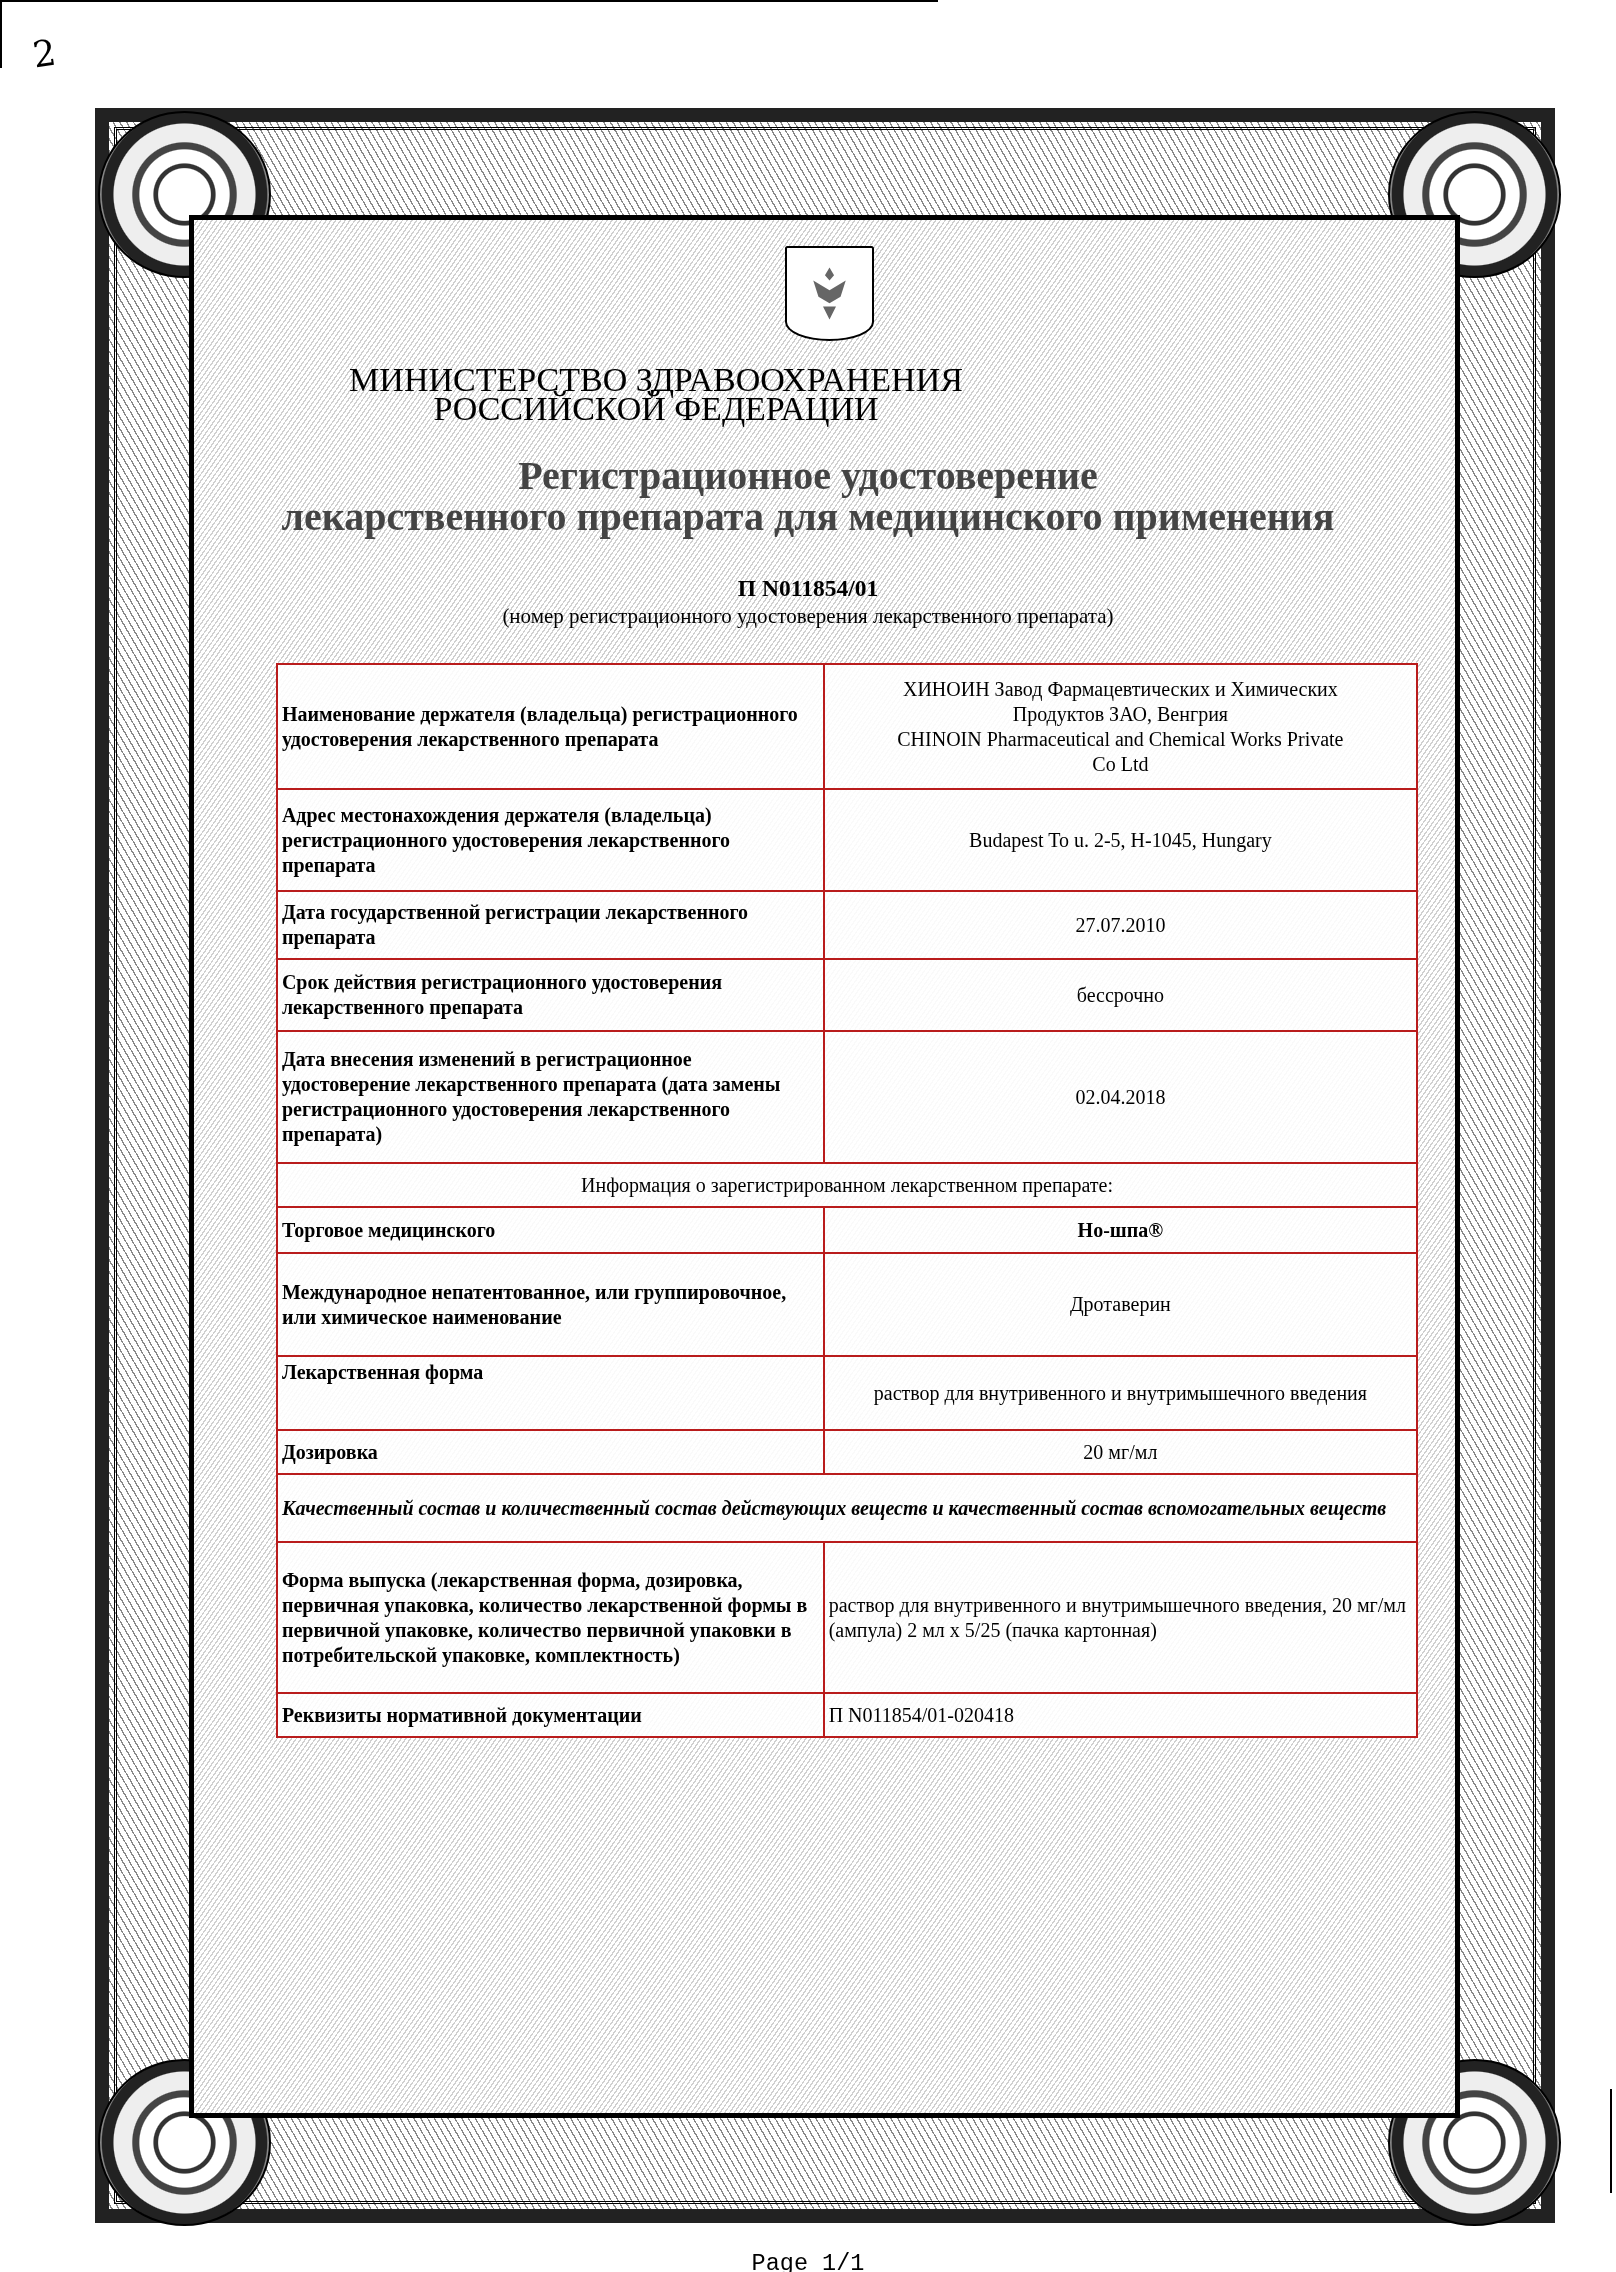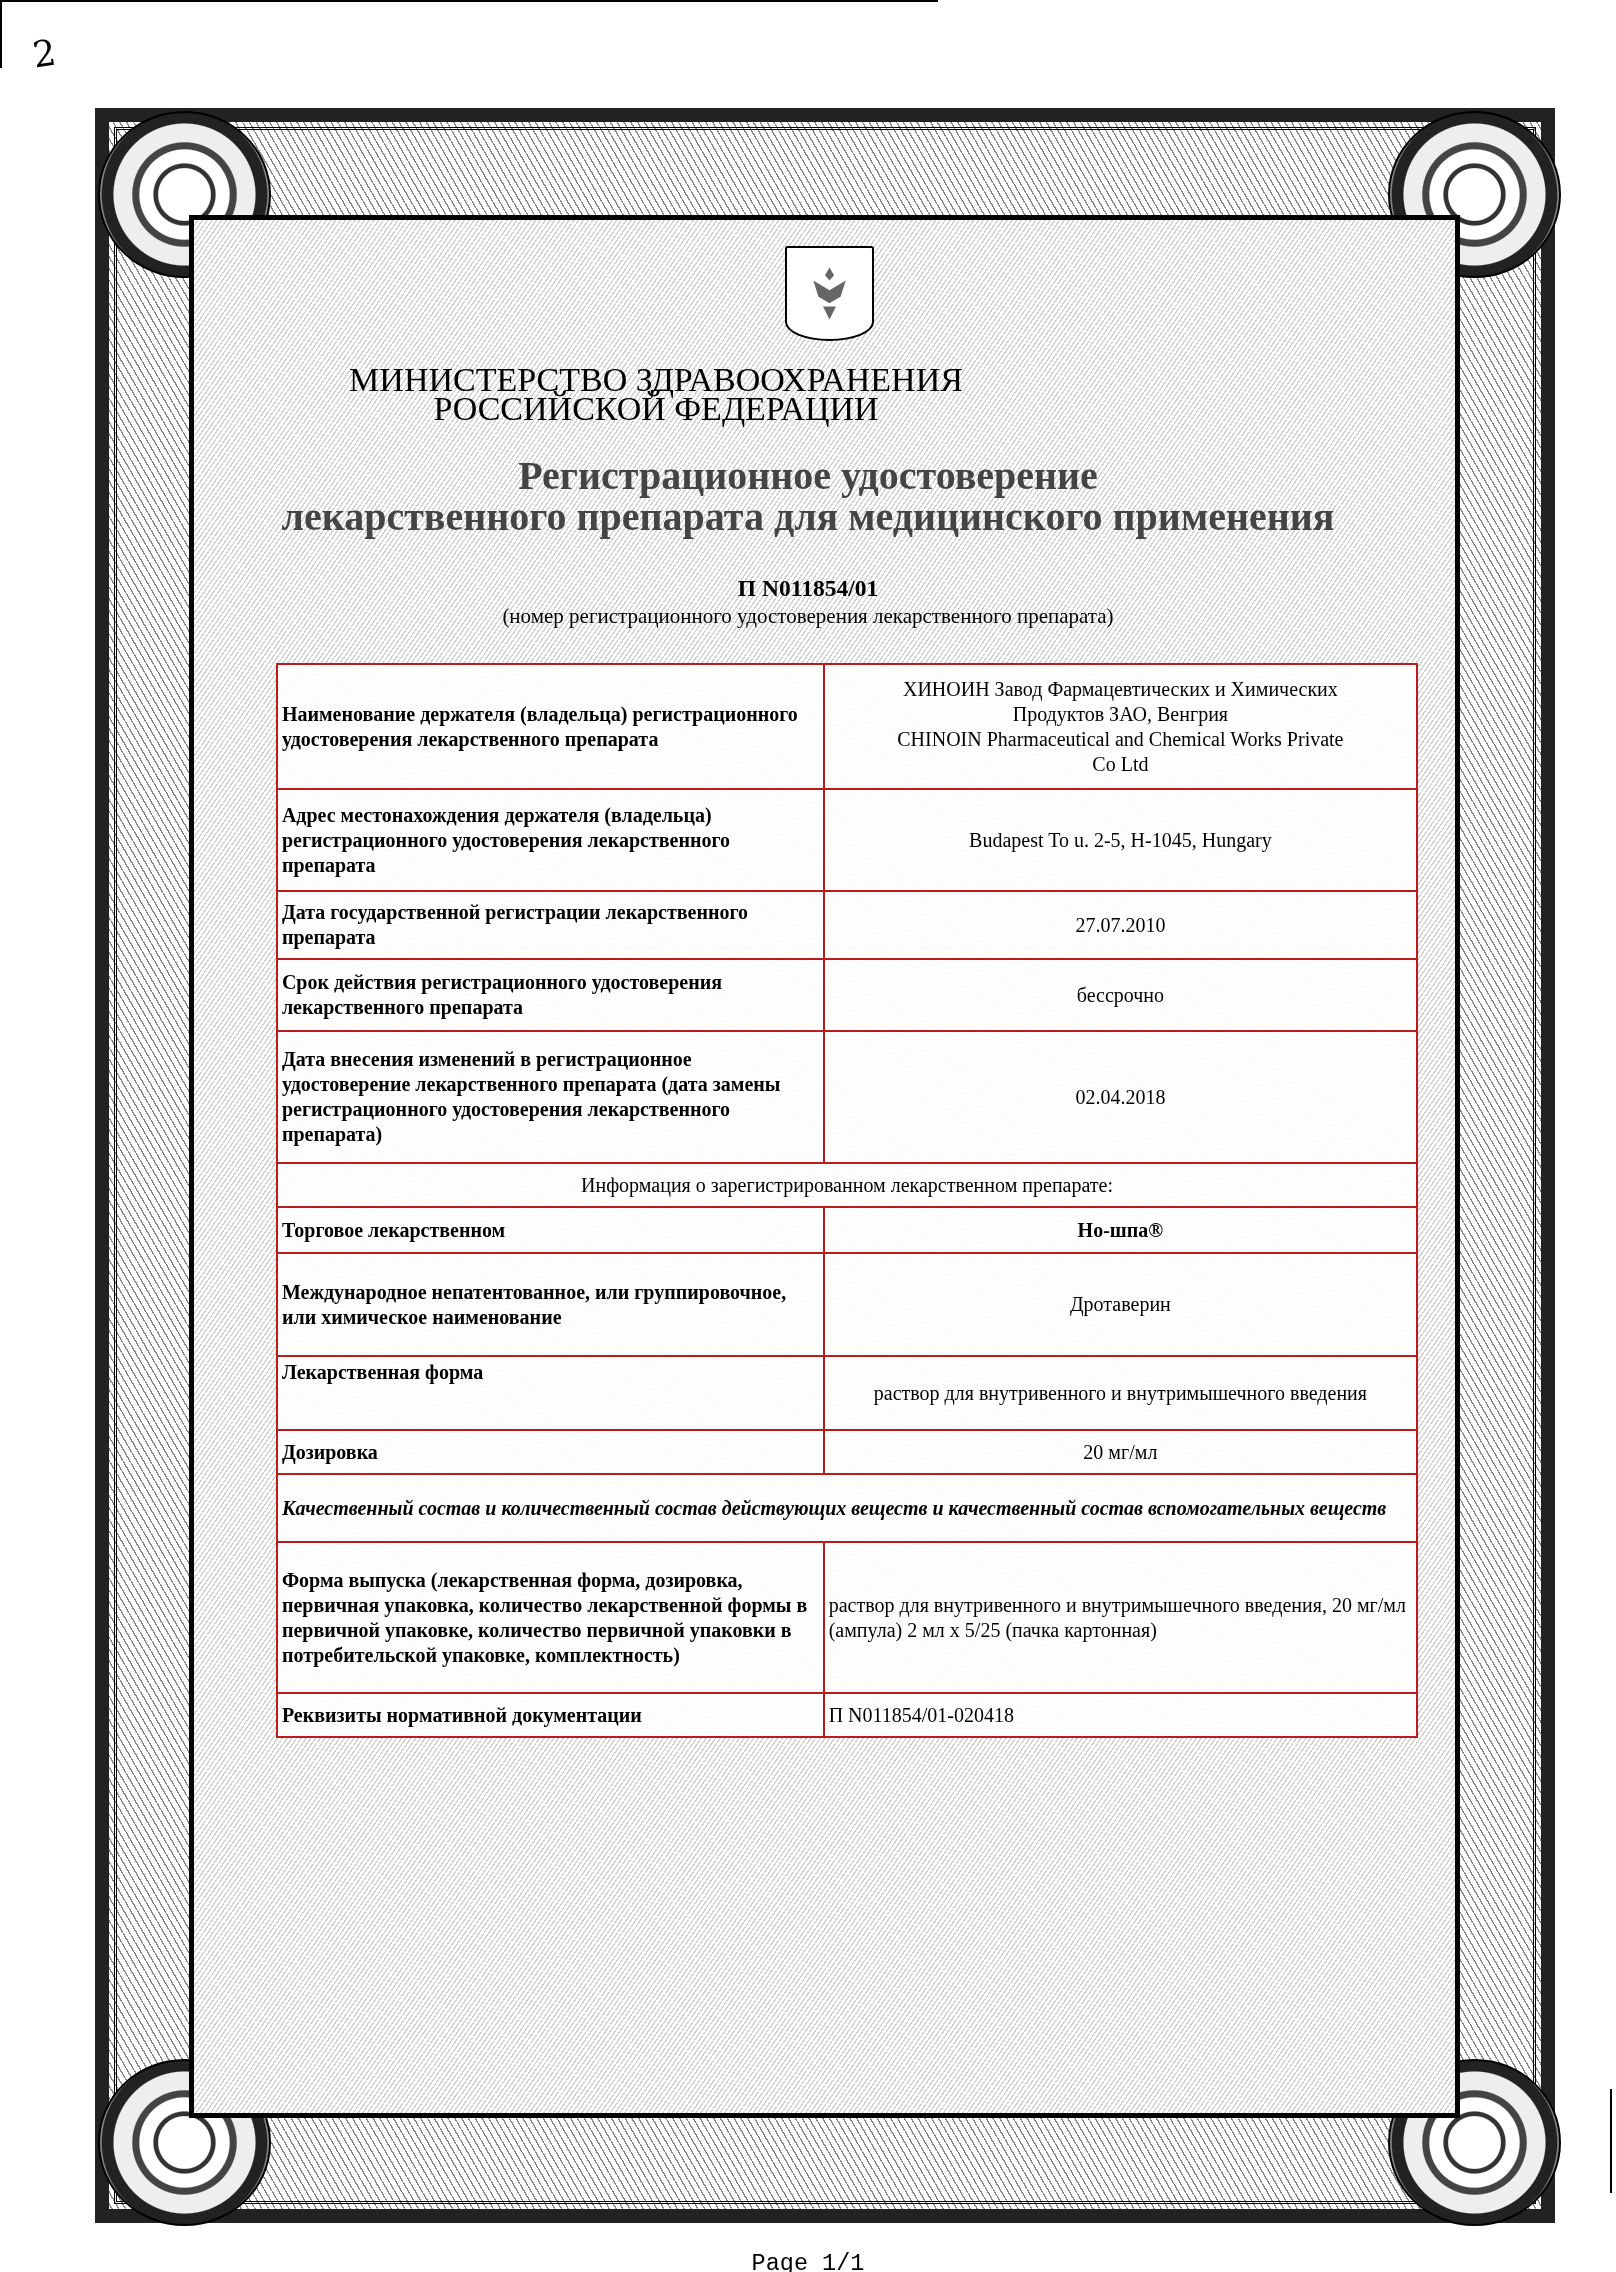--- a/index.html
+++ b/index.html
@@ -149,21 +149,21 @@
     <td class="val">бессрочно</td>
   </tr>
   <tr style="height:132px">
     <td class="lbl">Дата внесения изменений в регистрационное удостоверение лекарственного препарата (дата замены регистрационного удостоверения лекарственного препарата)</td>
     <td class="val">02.04.2018</td>
   </tr>
   <tr style="height:44px">
     <td colspan="2" class="info">Информация о зарегистрированном лекарственном препарате:</td>
   </tr>
   <tr style="height:46px">
-    <td class="lbl">Торговое лекарственном</td>
+    <td class="lbl">Торговое медицинского</td>
     <td class="val" style="font-weight:bold">Но-шпа®</td>
   </tr>
   <tr style="height:103px">
     <td class="lbl">Международное непатентованное, или группировочное, или химическое наименование</td>
     <td class="val">Дротаверин</td>
   </tr>
   <tr style="height:74px">
     <td class="lbl" style="vertical-align:top">Лекарственная форма</td>
     <td class="val">раствор для внутривенного и внутримышечного введения</td>
   </tr>

